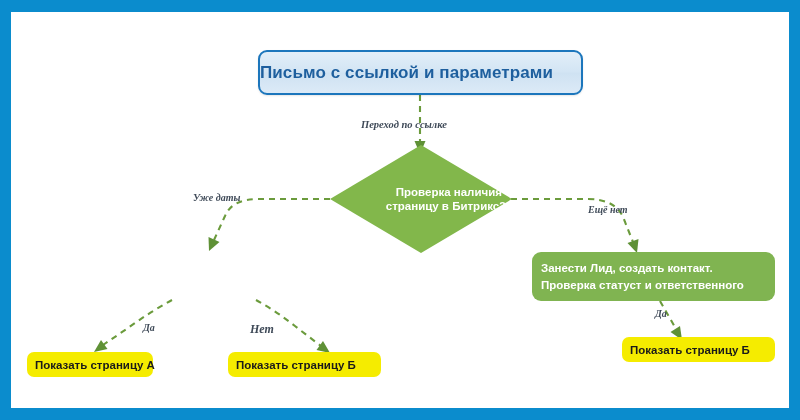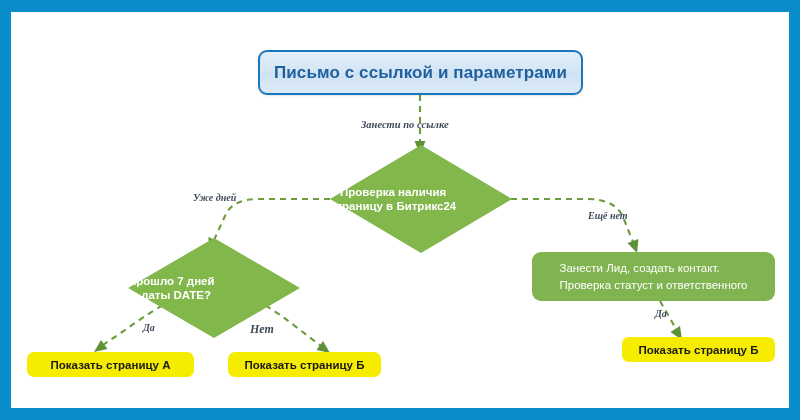--- a/index.html
+++ b/index.html
@@ -41,21 +41,20 @@
     stroke-linecap: butt;
   }
   .edge-head { fill: #5f9136; }
 
   
   .node {
     position: absolute;
     box-sizing: border-box;
     display: flex;
     align-items: center;
-    justify-content: center;
     text-align: center;
   }
 
   
   .node-start {
     border-radius: 9px;
     border: 2px solid #1c76bc;
     background: linear-gradient(to bottom, #e2eef8 0%, #d3e5f4 48%, #cfe2f2 52%, #dceaf7 100%);
     box-shadow: 0 1px 2px rgba(0,0,0,0.10);
     color: #1e5f9e;
@@ -65,35 +64,35 @@
   }
 
   
   .diamond-wrap { position: absolute; }
   .diamond-label {
     position: absolute;
     left: 0; top: 0;
     width: 100%; height: 100%;
     display: flex;
     align-items: center;
-    justify-content: flex-start;
+    justify-content: flex-end;
     text-align: center;
     color: #ffffff;
     font-weight: bold;
     line-height: 1.22;
     pointer-events: none;
   }
 
   
   .node-process {
     border-radius: 9px;
     background: #80b451;
     color: #ffffff;
     font-size: 11.5px;
-    font-weight: 400;
+    font-weight: 700;
     line-height: 1.45;
     padding: 6px 9px;
   }
 
   
   .node-yellow {
     border-radius: 7px;
     background: #f5ec00;
     color: #1a1a1a;
     font-size: 11.5px;
@@ -136,25 +135,25 @@
     <path class="edge-path" d="M 172 300 Q 150 312 128 328 L 103 345"></path>
     <polygon class="edge-head" points="94,352 101,340 107.5,349"></polygon>
 
     <path class="edge-path" d="M 256 300 Q 278 312 300 330 L 321 346"></path>
     <polygon class="edge-head" points="330,353 316.5,350 323,341"></polygon>
 
     <path class="edge-path" d="M 660 301 L 676 329"></path>
     <polygon class="edge-head" points="682,340 670.5,332 680,326"></polygon>
   </svg>
 
-  <div class="edge-label" style="left:361px; top:119px; font-size:10.5px;">Занести по ссылке</div>
+  <div class="edge-label" style="left:361px; top:119px; font-size:10.5px;">Переход по ссылке</div>
 
-  <div class="edge-label" style="left:193px; top:192px; font-size:10px;">Уже дней</div>
+  <div class="edge-label" style="left:193px; top:192px; font-size:10px;">Уже даты</div>
 
-  <div class="edge-label" style="left:588px; top:210px; font-size:10px;">Ещё нет</div>
+  <div class="edge-label" style="left:588px; top:204px; font-size:10px;">Ещё нет</div>
 
   <div class="edge-label" style="left:143px; top:322px; font-size:10px;">Да</div>
 
   <div class="edge-label" style="left:250px; top:322px; font-size:12px;">Нет</div>
 
   <div class="edge-label" style="left:655px; top:308px; font-size:10px;">Да</div>
 
   <div class="node node-start" style="left:258px; top:50px; width:325px; height:45px;">
     <span>Письмо с ссылкой и параметрами</span>
   </div>
@@ -164,40 +163,29 @@
       <polygon points="91,0 182,54 91,108 0,54" fill="#82b74b"></polygon>
     </svg>
     <div class="diamond-label" style="font-size:11.5px;">
       <div>
         <div>Проверка наличия</div>
         <div>страницу в Битрикс24</div>
       </div>
     </div>
   </div>
 
-  <div class="diamond-wrap" style="left:128px; top:238px; width:172px; height:100px;">
-    <svg width="172" height="100" viewBox="0 0 172 100" style="position:absolute; left:0; top:0;">
-      <polygon points="86,0 172,50 86,100 0,50" fill="#82b74b"></polygon>
-    </svg>
-    <div class="diamond-label" style="font-size:11.5px;">
-      <div>
-        <div>Прошло 7 дней</div>
-        <div>с даты DATE?</div>
-      </div>
-    </div>
-  </div>
 
   <div class="node node-process" style="left:532px; top:252px; width:243px; height:49px;">
     <div>
       <div style="text-align:left;">Занести Лид, создать контакт.</div>
       <div style="text-align:left;">Проверка статуст и ответственного</div>
     </div>
   </div>
 
-  <div class="node node-yellow" style="left:27px; top:352px; width:167px; height:25px;">
+  <div class="node node-yellow" style="left:27px; top:352px; width:126px; height:25px;">
     <span>Показать страницу А</span>
   </div>
 
   <div class="node node-yellow" style="left:228px; top:352px; width:153px; height:25px;">
     <span>Показать страницу Б</span>
   </div>
 
   <div class="node node-yellow" style="left:622px; top:337px; width:153px; height:25px;">
     <span>Показать страницу Б</span>
   </div>

